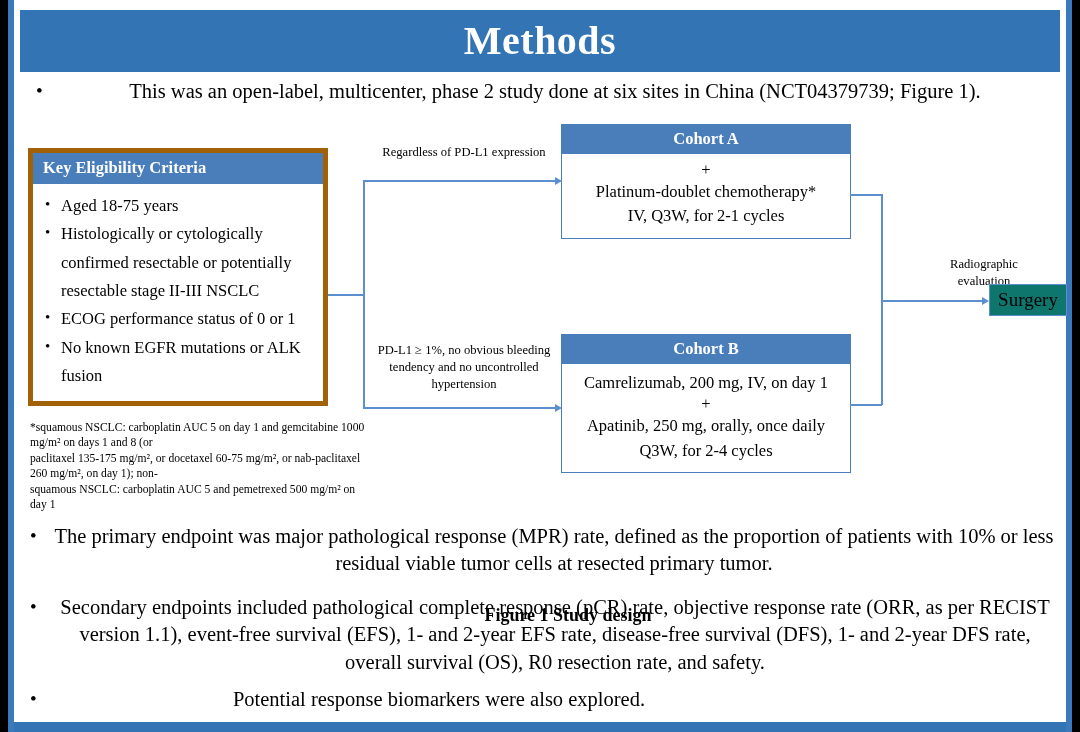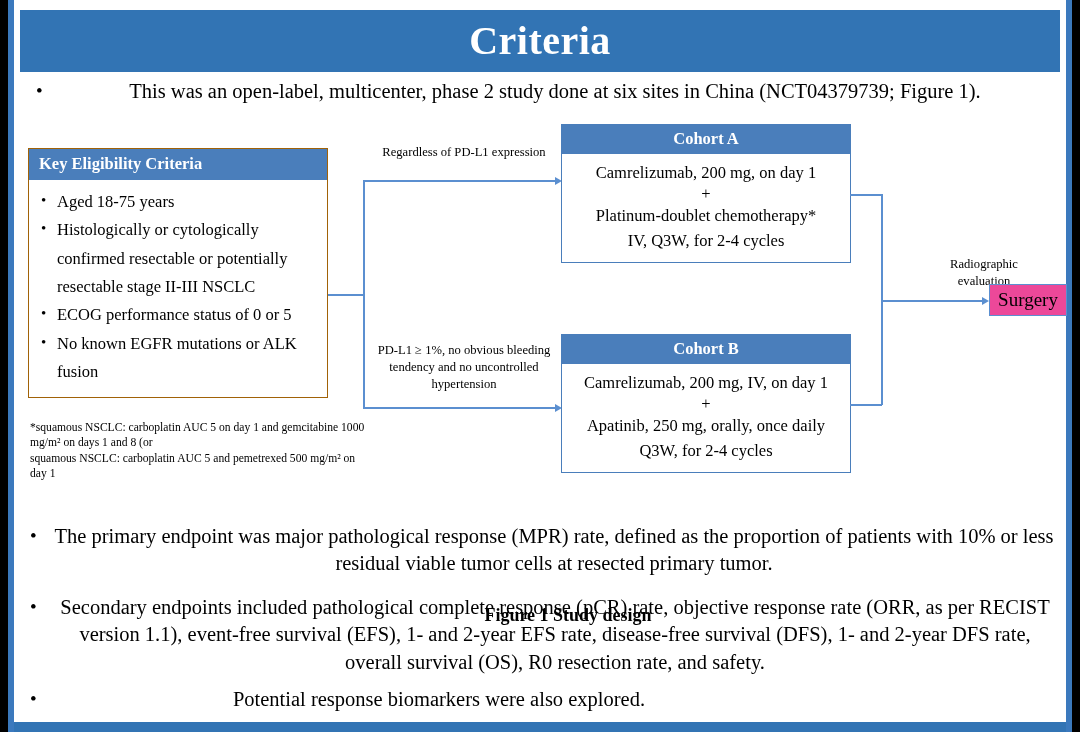--- a/index.html
+++ b/index.html
@@ -98,21 +98,21 @@
     width: 1052px;
     height: 390px;
   }
 
   
   .elig-box {
     position: absolute;
     left: 14px;
     top: 30px;
     width: 300px;
-    border: 1px solid #a16207;
+    border: 5px solid #a16207;
     box-sizing: border-box;
     background: #ffffff;
   }
   .elig-head {
     background: #4a7ebb;
     color: #ffffff;
     font-weight: bold;
     font-size: 16.5px;
     padding: 6px 0 6px 10px;
     line-height: 1.15;
@@ -210,21 +210,21 @@
     top: 166px;
     width: 78px;
     height: 32px;
     border: 1.5px solid #5b8fd0;
     box-sizing: border-box;
     display: flex;
     align-items: center;
     justify-content: center;
     font-size: 19px;
     color: #000;
-    background: #ec4899;
+    background: #0f766e;
   }
 
   
   .fig-caption {
     position: absolute;
     left: 0px;
     top: 487px;
     width: 1052px;
     text-align: center;
     font-size: 18px;
@@ -233,21 +233,21 @@
     padding-left: 28px;
   }
 </style>
 </head>
 <body>
 
 <div class="slide">
  <div class="slide-inner">
 
   <div class="title-banner">
-    <span class="title-text">Criteria</span>
+    <span class="title-text">Methods</span>
   </div>
 
   <div class="bullet" id="b-intro">
     <span class="dot">•</span>
     <span class="btxt">This was an open-label, multicenter, phase 2 study done at six sites in China (NCT04379739; Figure 1).</span>
   </div>
 
   <div class="figure">
 
     <div class="elig-box">
@@ -256,54 +256,54 @@
         <div class="elig-item">
           <span class="dot">•</span>
           <span class="etxt">Aged 18-75 years</span>
         </div>
         <div class="elig-item">
           <span class="dot">•</span>
           <span class="etxt">Histologically or cytologically confirmed resectable or potentially resectable stage II-III  NSCLC</span>
         </div>
         <div class="elig-item">
           <span class="dot">•</span>
-          <span class="etxt">ECOG performance status of 0 or 5</span>
+          <span class="etxt">ECOG performance status of 0 or 1</span>
         </div>
         <div class="elig-item">
           <span class="dot">•</span>
           <span class="etxt">No known EGFR mutations or ALK fusion</span>
         </div>
       </div>
     </div>
 
     <div class="footnote">
       <div>*squamous NSCLC: carboplatin AUC 5 on day 1 and gemcitabine 1000 mg/m² on days 1 and 8 (or</div>
+      <div>paclitaxel 135-175 mg/m², or docetaxel 60-75 mg/m², or nab-paclitaxel 260 mg/m², on day 1); non-</div>
       <div>squamous NSCLC: carboplatin AUC 5 and pemetrexed 500 mg/m² on day 1</div>
     </div>
 
     <div class="ln ln-h" style="left:314px; top:176px; width:36px;"></div>
     <div class="ln ln-v" style="left:349px; top:62px;  height:116px;"></div>
     <div class="ln ln-v" style="left:349px; top:176px; height:114px;"></div>
 
     <div class="ln ln-h" style="left:349px; top:62px; width:196px;"></div>
     <div class="arrow" style="left:541px; top:58.5px;"></div>
 
     <div class="ln ln-h" style="left:349px; top:289px; width:196px;"></div>
     <div class="arrow" style="left:541px; top:285.5px;"></div>
 
     <div class="conn-label" id="lbl-pdl1-any">Regardless of PD-L1 expression</div>
     <div class="conn-label" id="lbl-pdl1-pos">PD-L1 ≥ 1%, no obvious bleeding tendency and no uncontrolled hypertension</div>
 
     <div class="cohort" id="cohort-a">
       <div class="cohort-head">Cohort A</div>
       <div class="cohort-body">
-        <div>Camrelizumab, 200 mg, on day 1</div>
         <div class="plus">+</div>
         <div>Platinum-doublet chemotherapy*</div>
-        <div>IV, Q3W, for 2-4 cycles</div>
+        <div>IV, Q3W, for 2-1 cycles</div>
       </div>
     </div>
 
     <div class="cohort" id="cohort-b">
       <div class="cohort-head">Cohort B</div>
       <div class="cohort-body">
         <div>Camrelizumab, 200 mg, IV, on day 1</div>
         <div class="plus">+</div>
         <div>Apatinib, 250 mg, orally, once daily</div>
         <div>Q3W, for 2-4 cycles</div>

